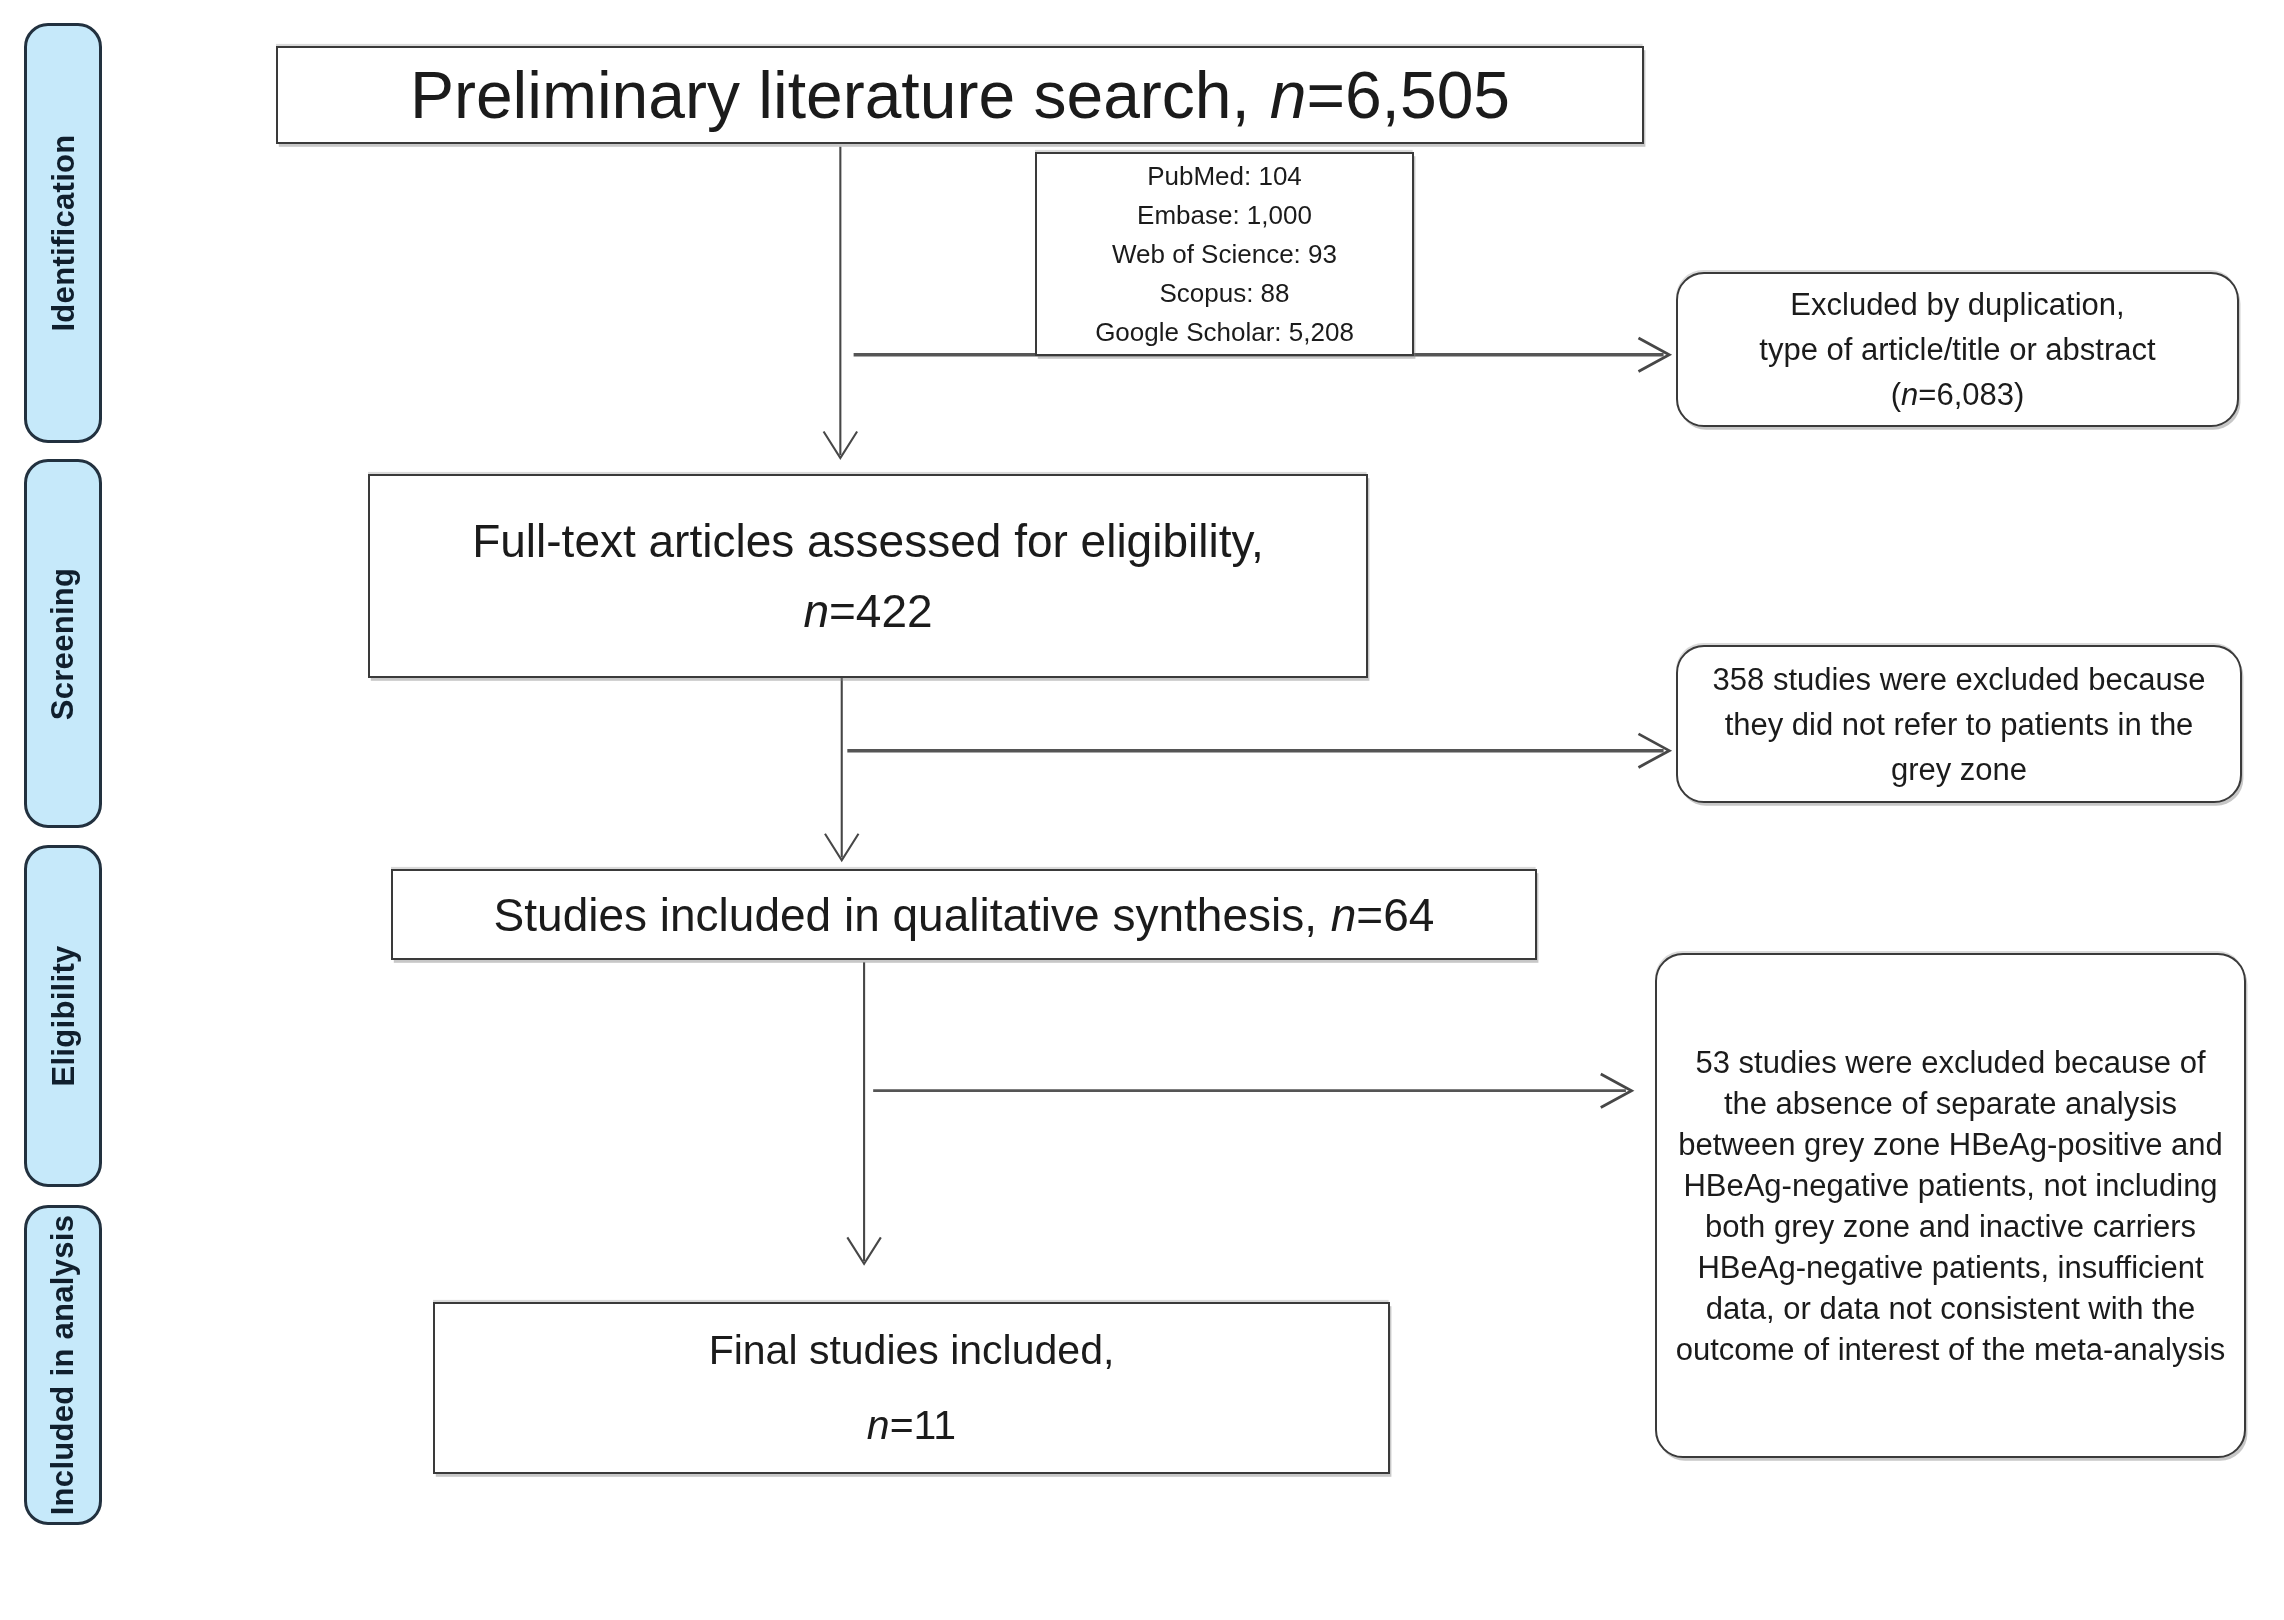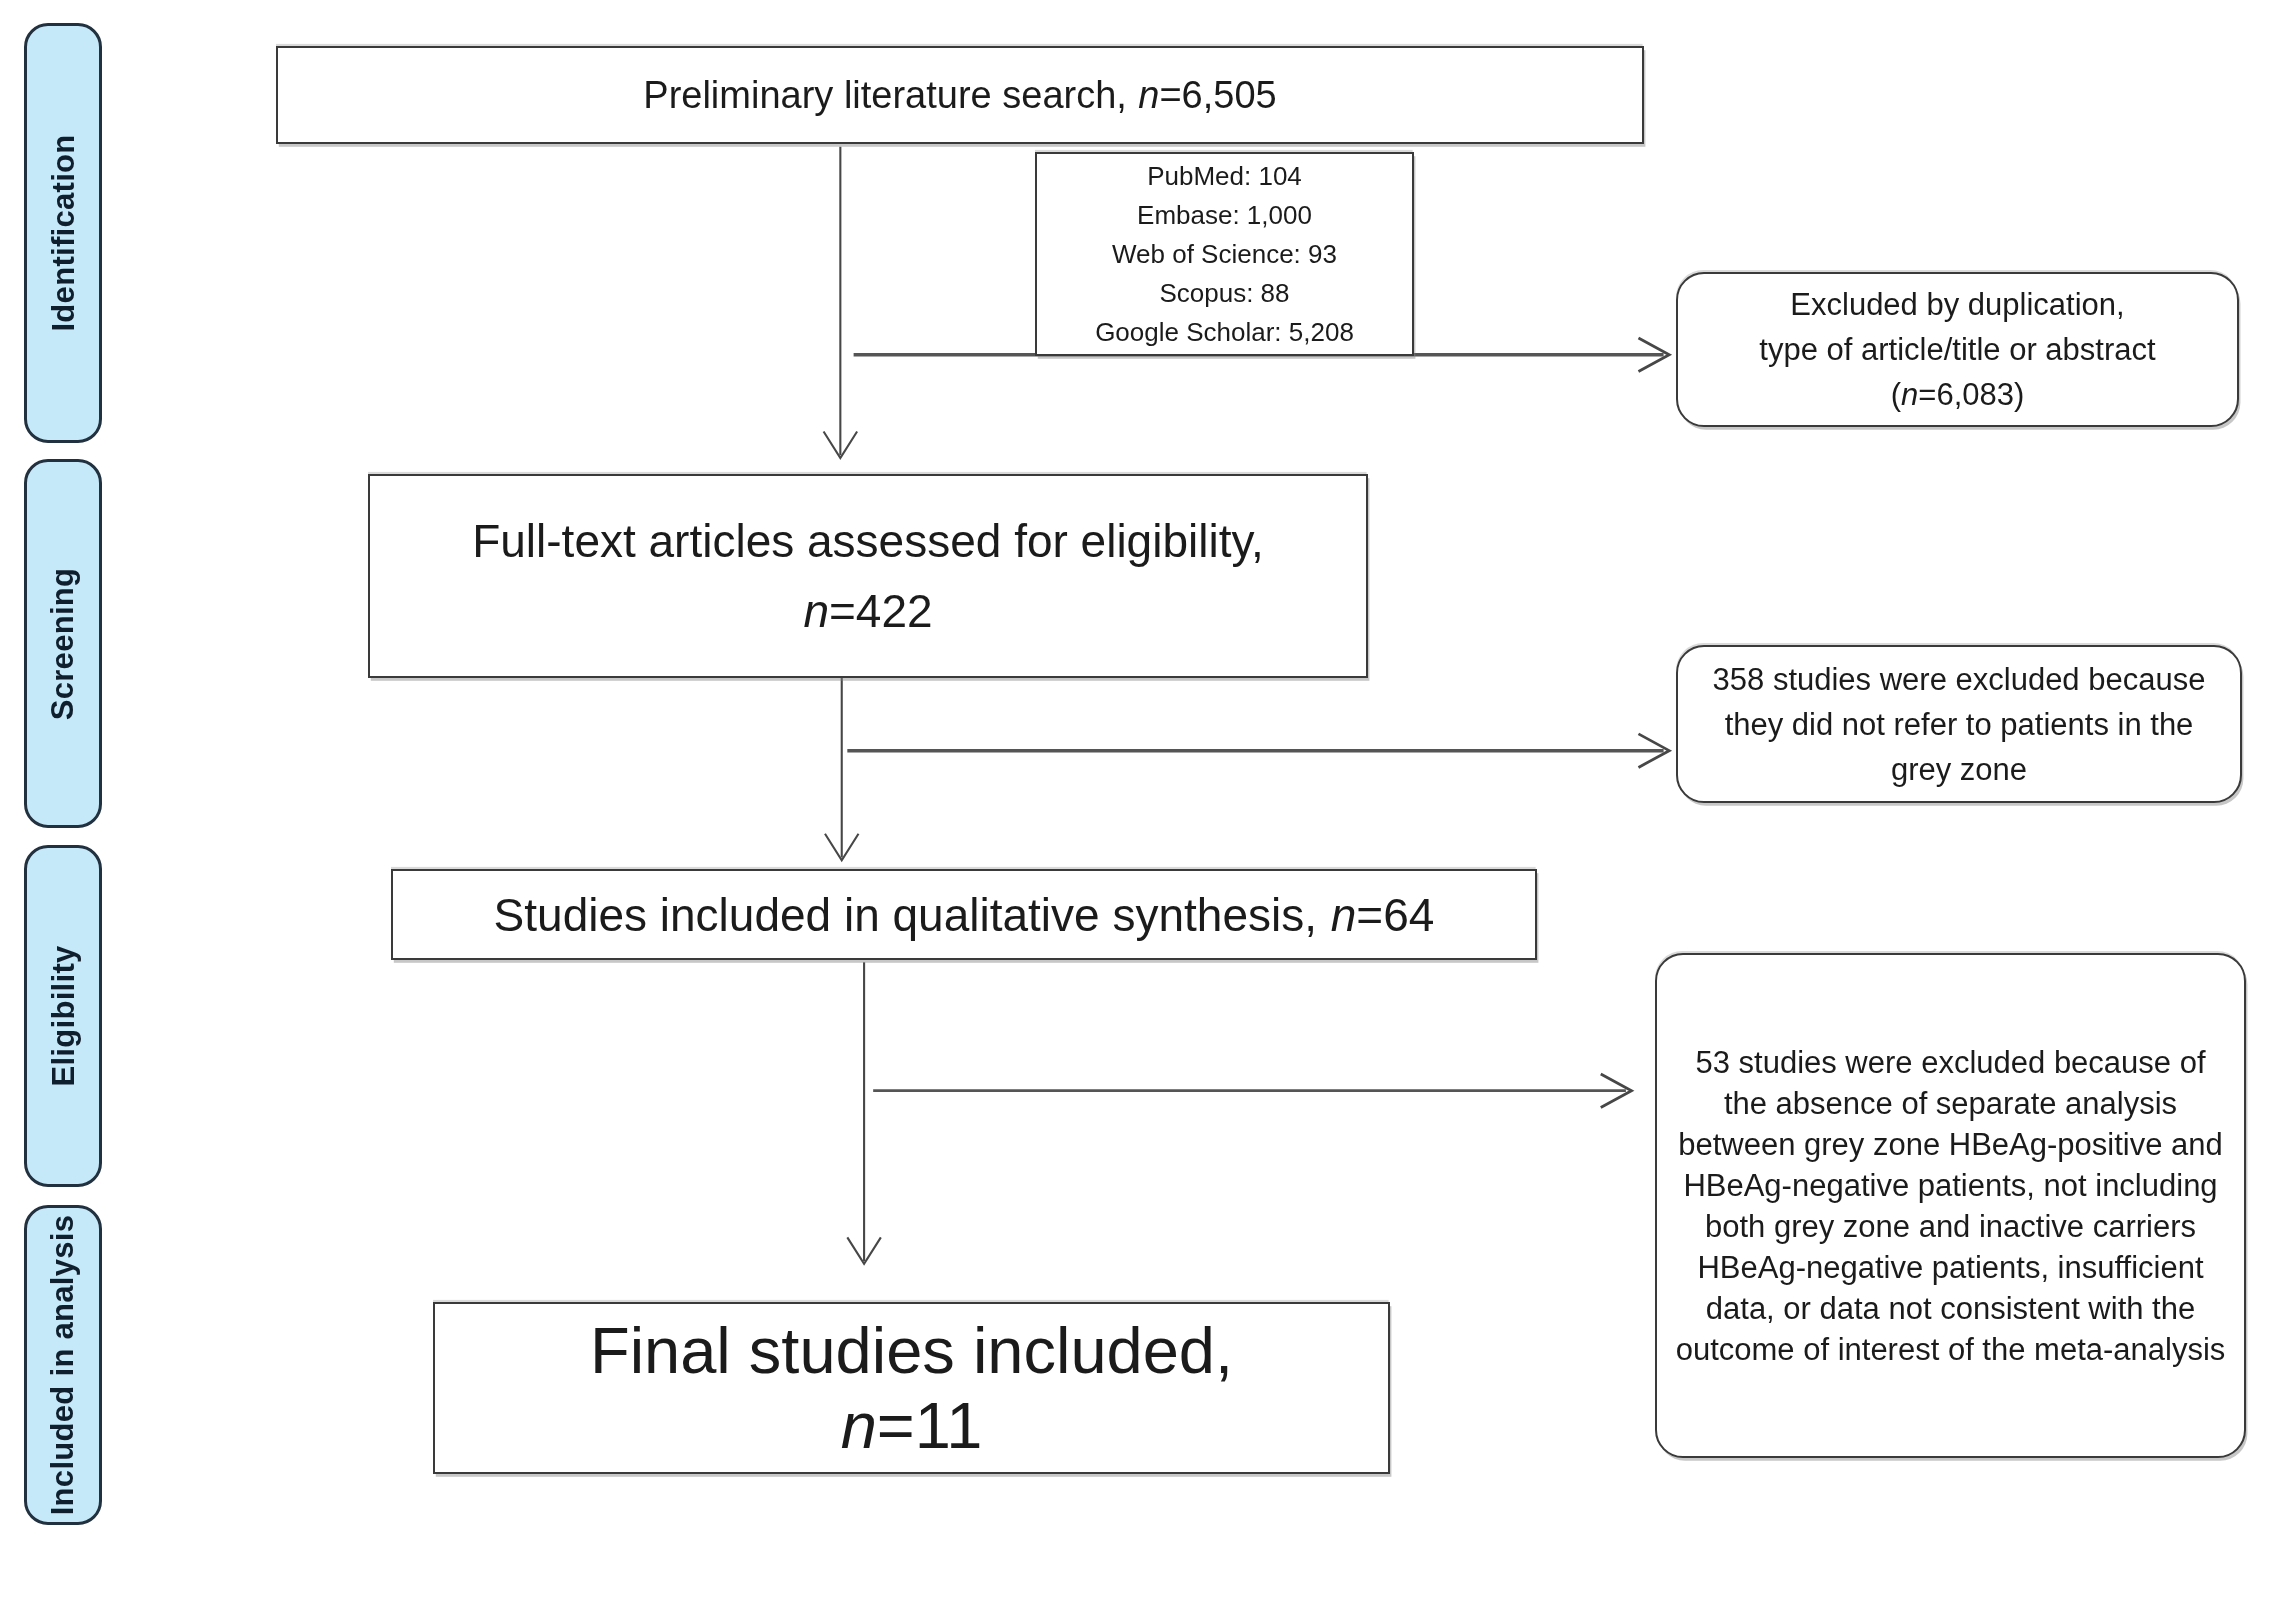--- a/index.html
+++ b/index.html
@@ -29,21 +29,21 @@
   }
   .fbox{
     position:absolute;
     background:#ffffff;
     border:2.8px solid #3a3a3a;
     box-sizing:border-box;
     box-shadow:2.1px 3.5px 0 -0.7px rgba(130,130,130,0.45), -0.7px -2.8px 0 -0.7px rgba(150,150,150,0.35);
     display:flex;flex-direction:column;align-items:center;justify-content:center;
     text-align:center;
   }
-  .big{font-size:38px;line-height:73px;}
+  .big{font-size:66px;line-height:73px;}
   .med{font-size:31px;line-height:45px;}
   .small{font-size:26px;line-height:39px;}
   .nvar{font-style:italic;}
   .gap{margin-left:0.30em;}
   .excl{padding:5.6px 17px;border-radius:28px;}
   svg.arrows{position:absolute;left:0;top:0;pointer-events:none;}
 </style>
 </head>
 <body>
 
@@ -117,19 +117,19 @@
   <div class="fbox" style="left:391px;top:869px;width:1146px;height:91px;font-size:46px;">
     <div>
       <span>Studies included in qualitative synthesis,</span><span class="nvar gap">n</span><span>=64</span>
     </div>
   </div>
 
   <div class="fbox excl" style="left:1655px;top:953px;width:591px;height:505px;font-size:31px;line-height:41px;">
     <div>53 studies were excluded because of the absence of separate analysis between grey zone HBeAg-positive and HBeAg-negative patients, not including both grey zone and inactive carriers HBeAg-negative patients, insufficient data, or data not consistent with the outcome of interest of the meta-analysis</div>
   </div>
 
-  <div class="fbox" style="left:433px;top:1302px;width:957px;height:172px;font-size:65px;line-height:75px;">
+  <div class="fbox" style="left:433px;top:1302px;width:957px;height:172px;font-size:41px;line-height:75px;">
     <div>Final studies included,</div>
     <div><span class="nvar">n</span><span>=11</span></div>
   </div>
 
 </div>
 
 
 </body></html>

